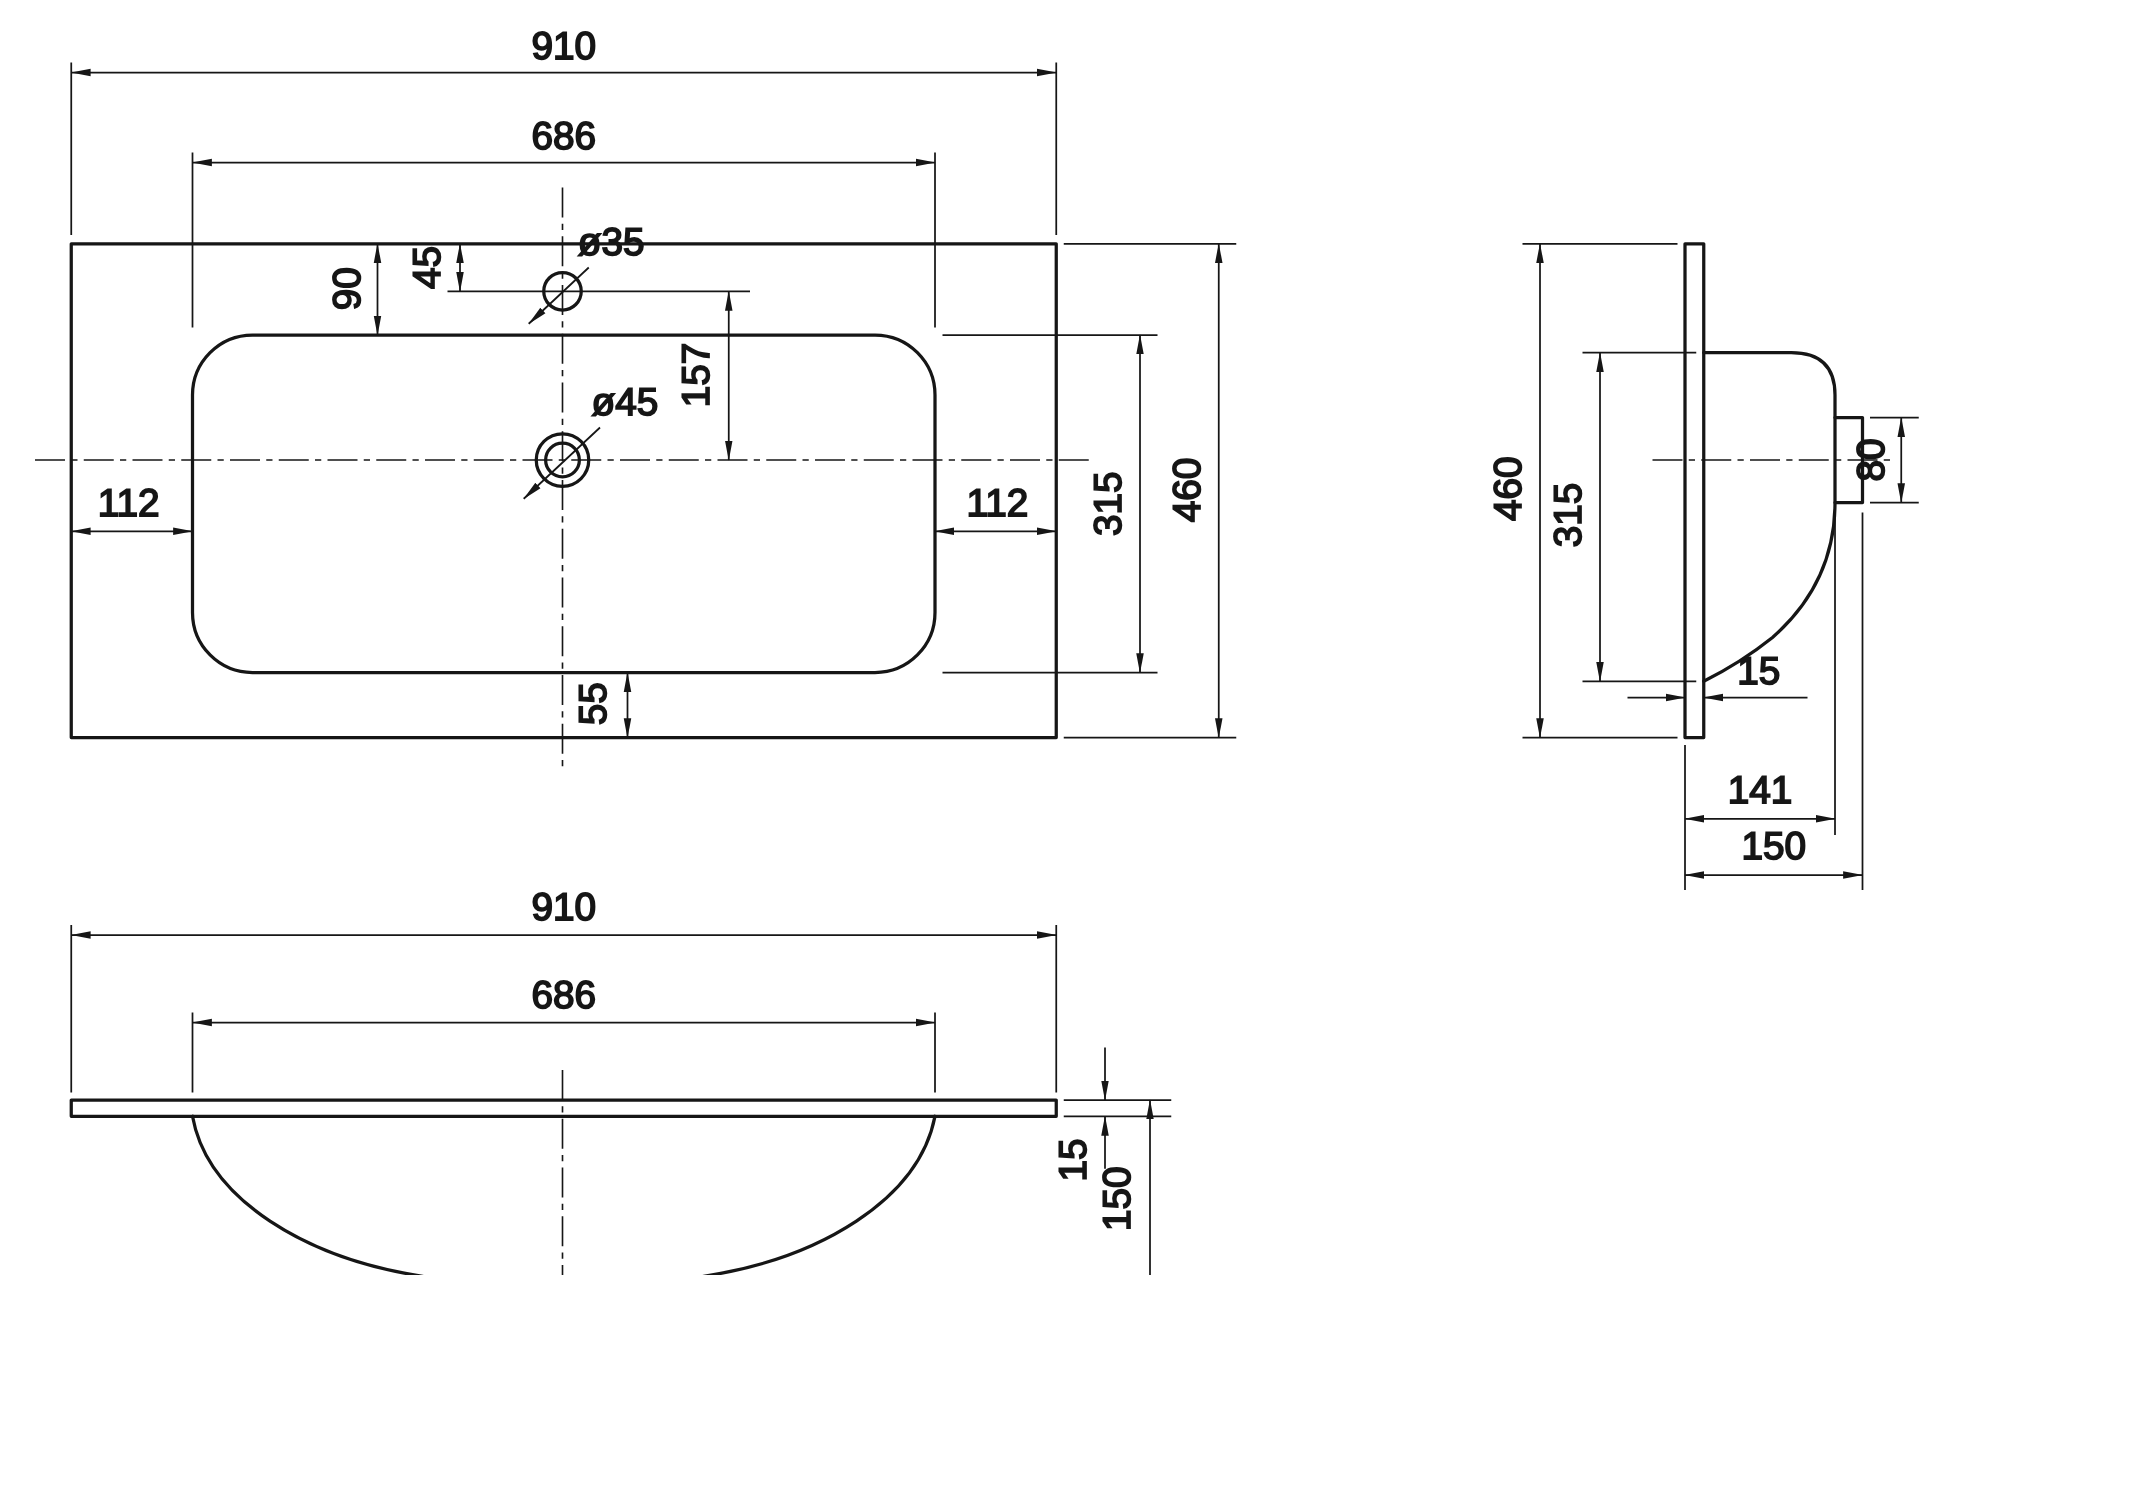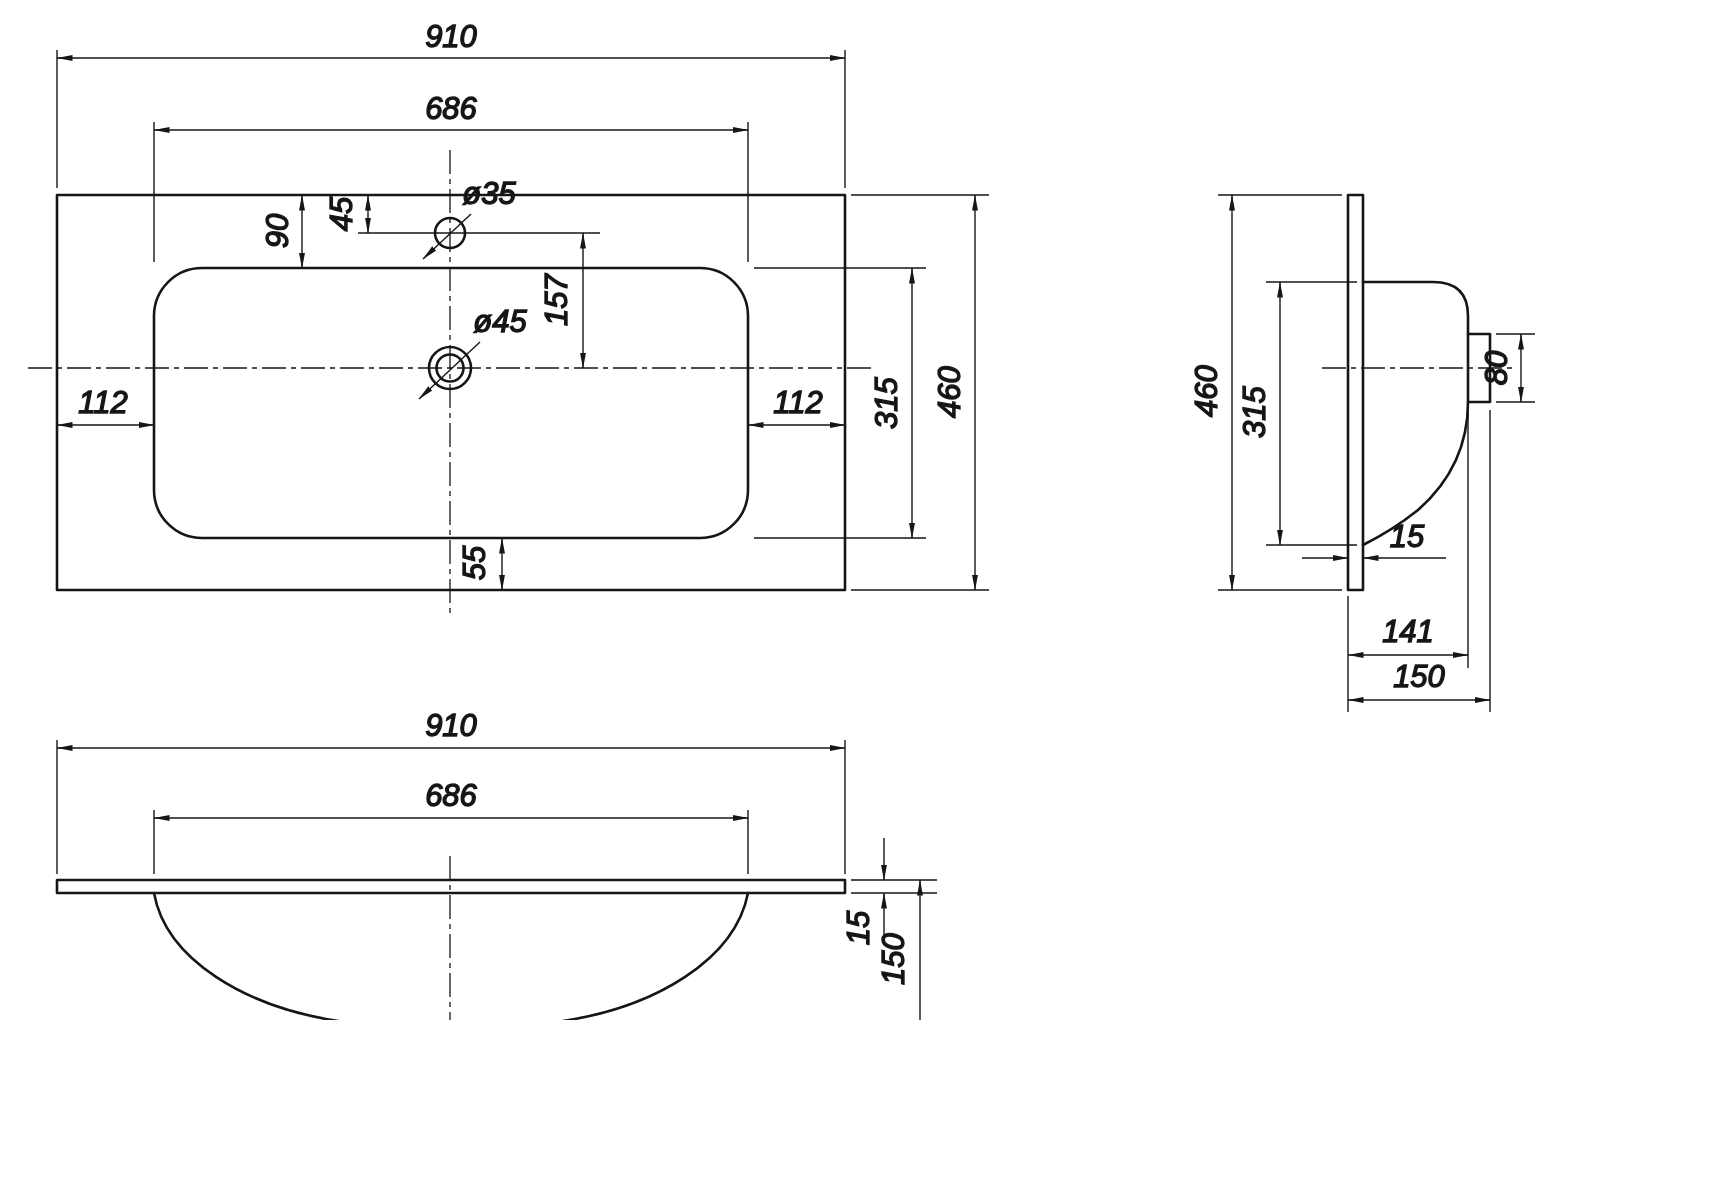--- a/index.html
+++ b/index.html
@@ -1,16 +1,16 @@
 <!DOCTYPE html>
 <html><head>
 <meta charset="utf-8">
 <style>
   html,body{margin:0;padding:0;background:#ffffff;}
-  .stage{width:1724px;height:1020px;background:#ffffff;position:relative;font-style:italic;}
+  .stage{width:1724px;height:1020px;background:#ffffff;position:relative;}
   svg{display:block;}
   .obj{fill:none;stroke:#161616;stroke-width:2.6;stroke-linecap:round;stroke-linejoin:round;}
   .dim{fill:none;stroke:#161616;stroke-width:1.4;}
   .cl{fill:none;stroke:#161616;stroke-width:1.3;stroke-dasharray:24 5 5 5;}
   .dimtext{font-family:"Liberation Sans",sans-serif;font-size:31px;fill:#161616;text-anchor:middle;}
 </style>
 </head>
 <body>
 
 <div class="stage">

